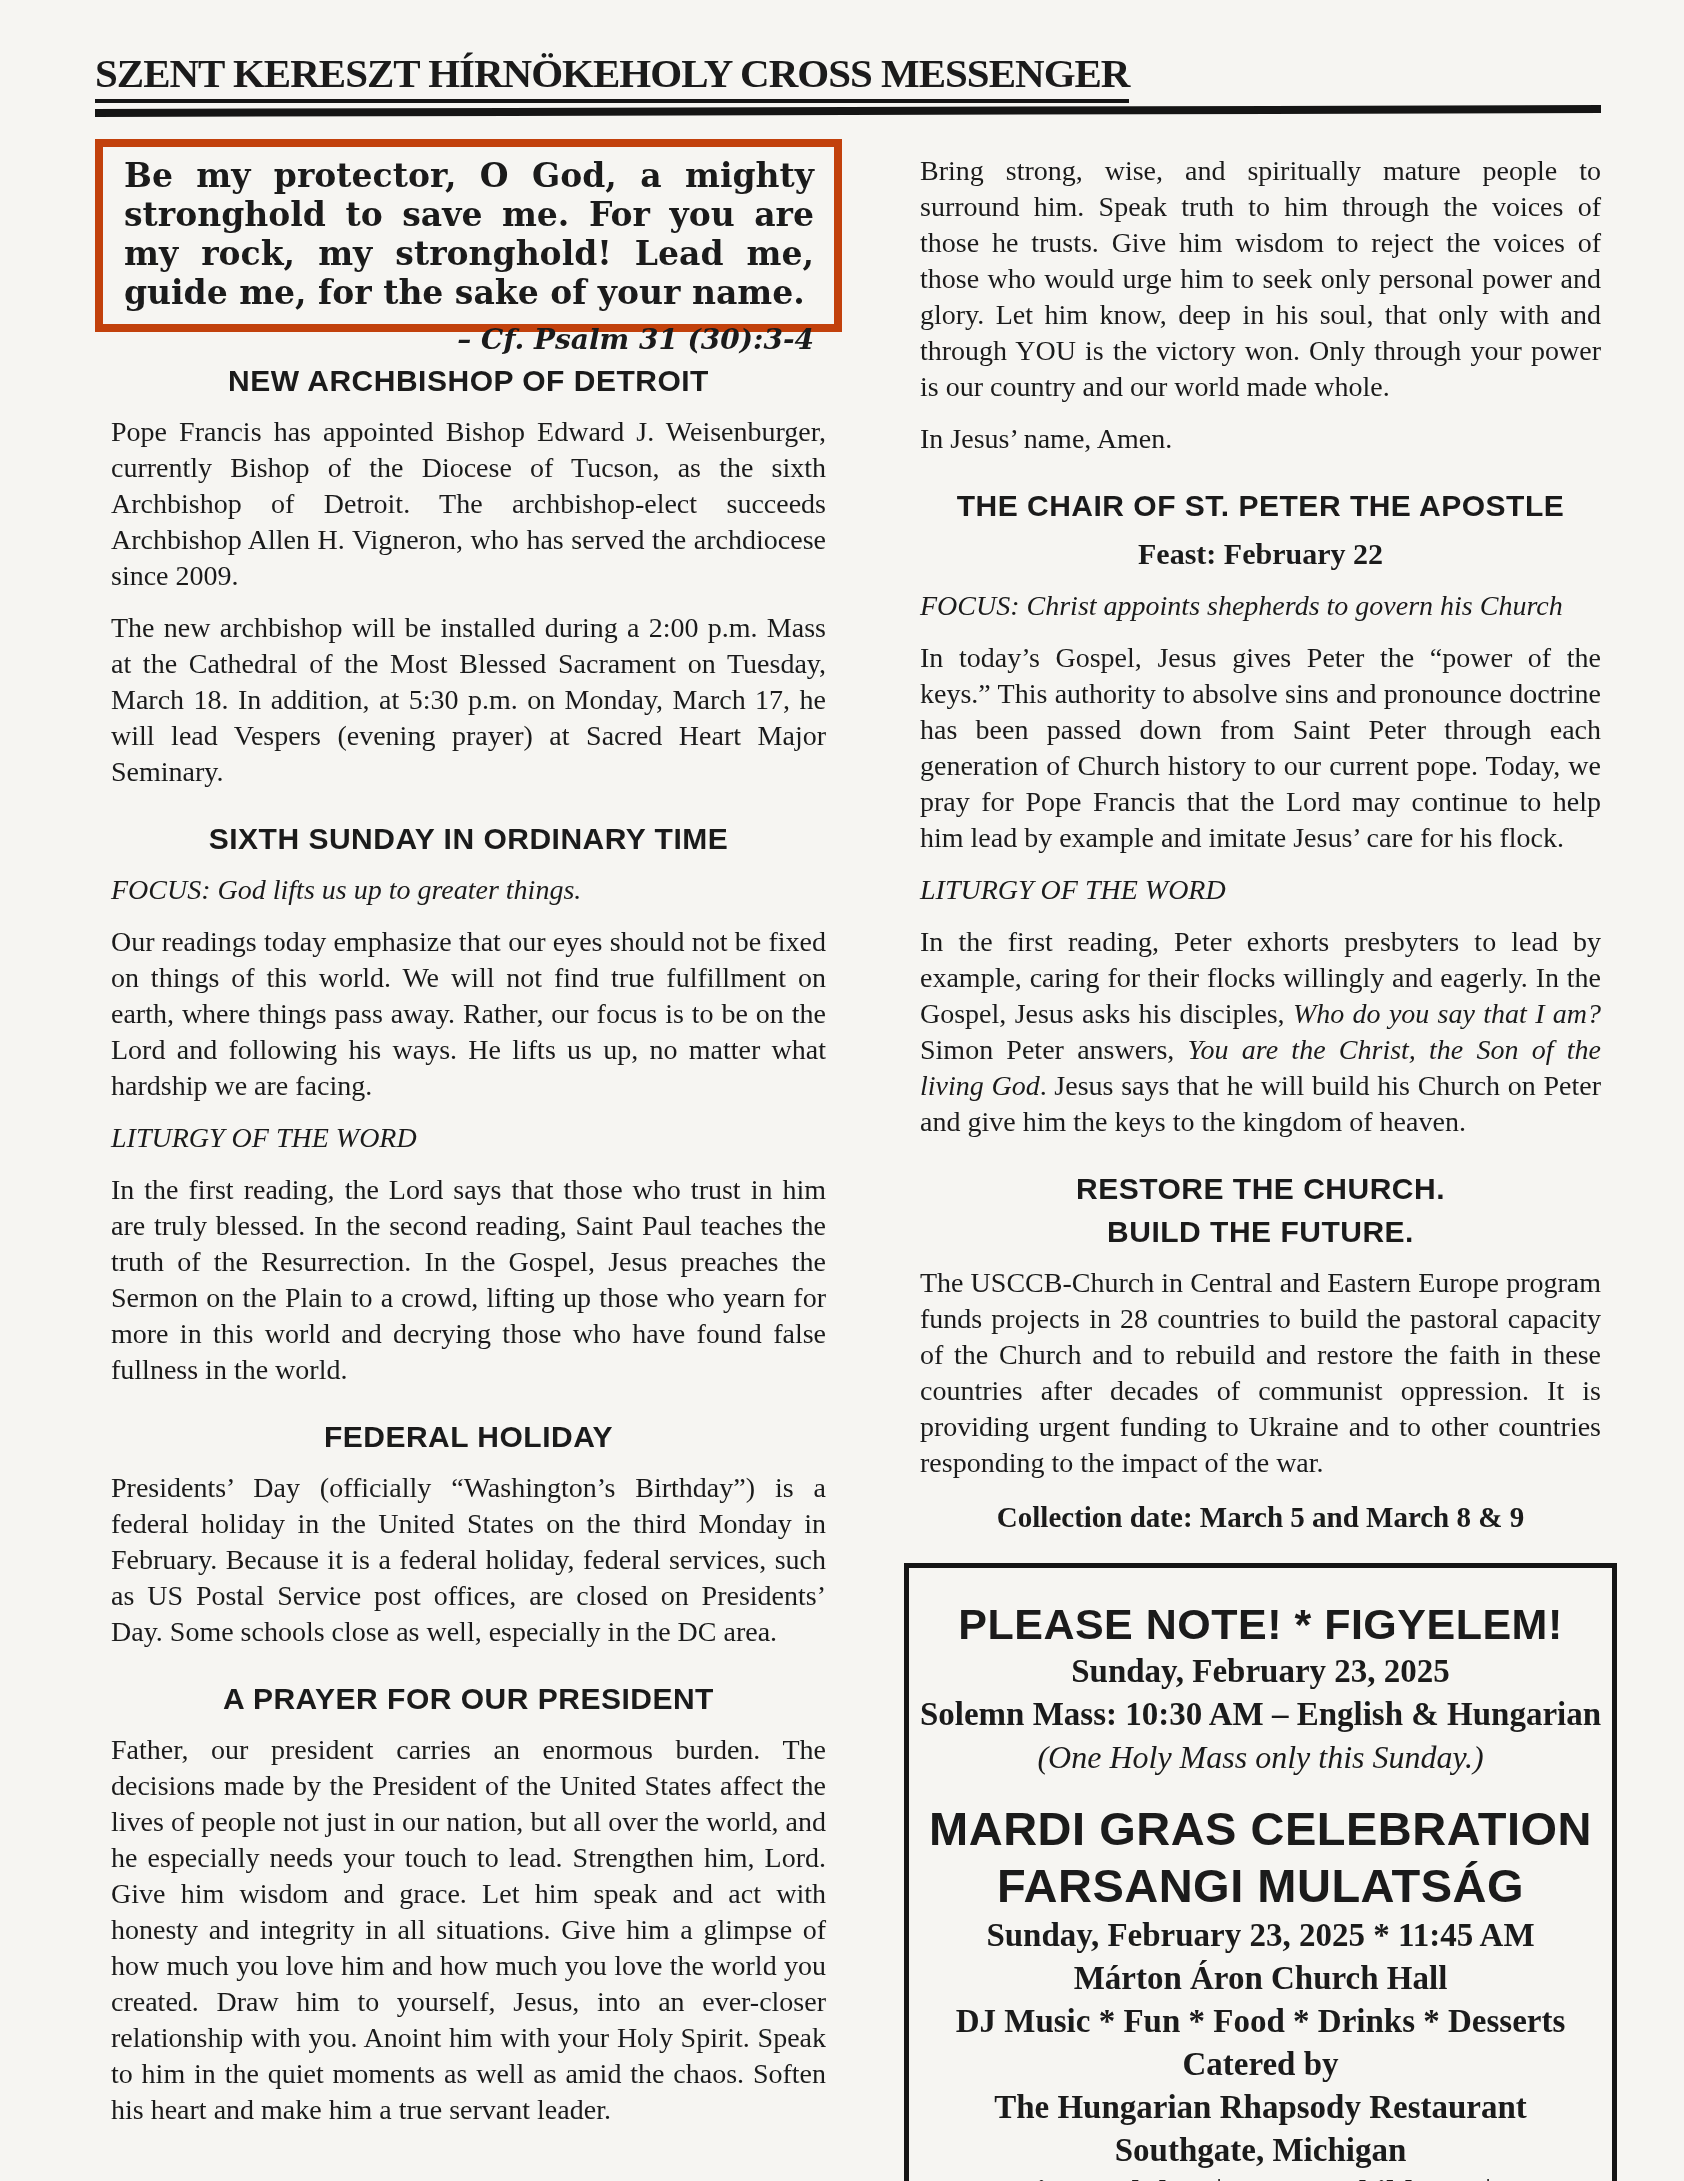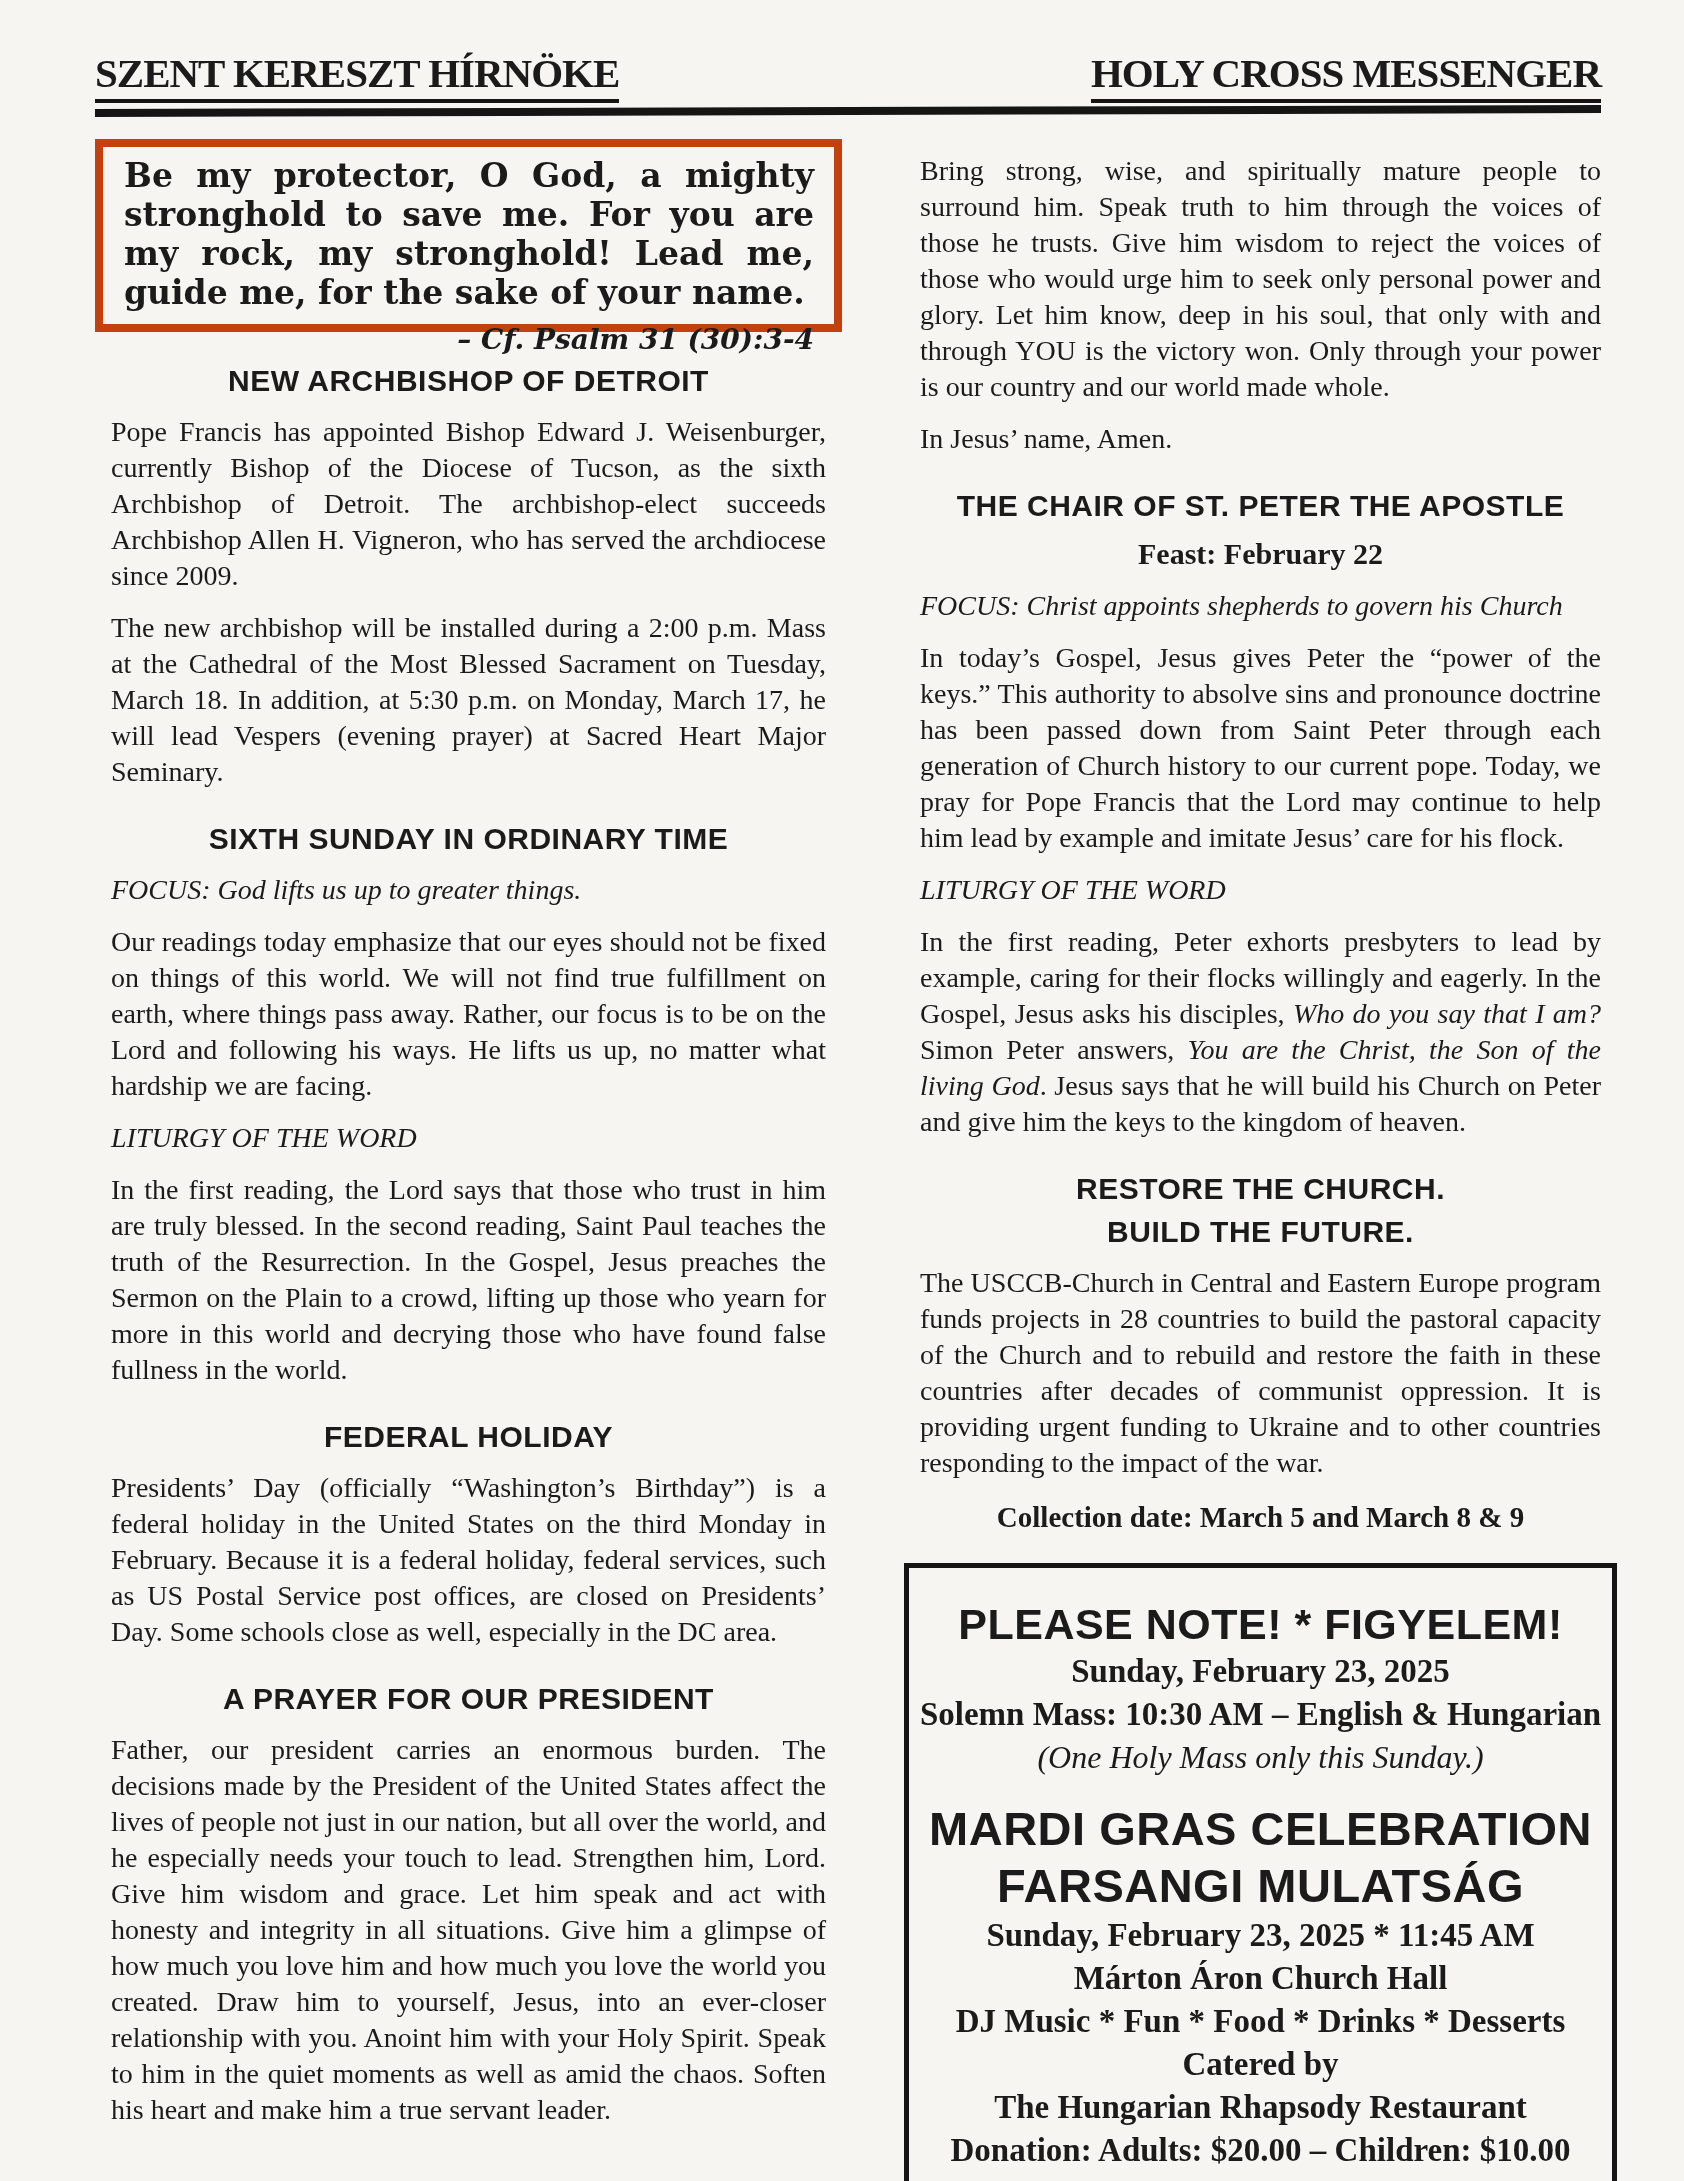--- a/index.html
+++ b/index.html
@@ -12,21 +12,20 @@
   }
   .page {
     box-sizing: border-box;
     width: 1685px; height: 2181px;
     padding: 50px 84px 0 95px;
     position: relative;
   }
   
   .masthead {
     display: flex;
-    justify-content: space-between;
     align-items: flex-end;
   }
   .masthead-title {
     font-family: "Liberation Serif", serif;
     font-weight: bold;
     font-size: 41px;
     line-height: 46px;
     letter-spacing: -1px;
     border-bottom: 4px solid #151515;
     padding-bottom: 3px;
@@ -217,20 +216,21 @@
             <div class="nb-bold">Solemn Mass: 10:30 AM – English &amp; Hungarian</div>
             <div class="nb-italic">(One Holy Mass only this Sunday.)</div>
             <div class="nb-gap"></div>
             <div class="nb-headline-lg">MARDI GRAS CELEBRATION</div>
             <div class="nb-headline-lg">FARSANGI MULATSÁG</div>
             <div class="nb-bold">Sunday, February 23, 2025 * 11:45 AM</div>
             <div class="nb-bold">Márton Áron Church Hall</div>
             <div class="nb-bold">DJ Music * Fun * Food * Drinks * Desserts</div>
             <div class="nb-bold">Catered by</div>
             <div class="nb-bold">The Hungarian Rhapsody Restaurant</div>
+            <div class="nb-bold">Southgate, Michigan</div>
             <div class="nb-bold">Donation: Adults: $20.00 – Children: $10.00</div>
           </div>
       </div>
     </div>
 
   </div>
 </div>
 
 
 </body></html>

